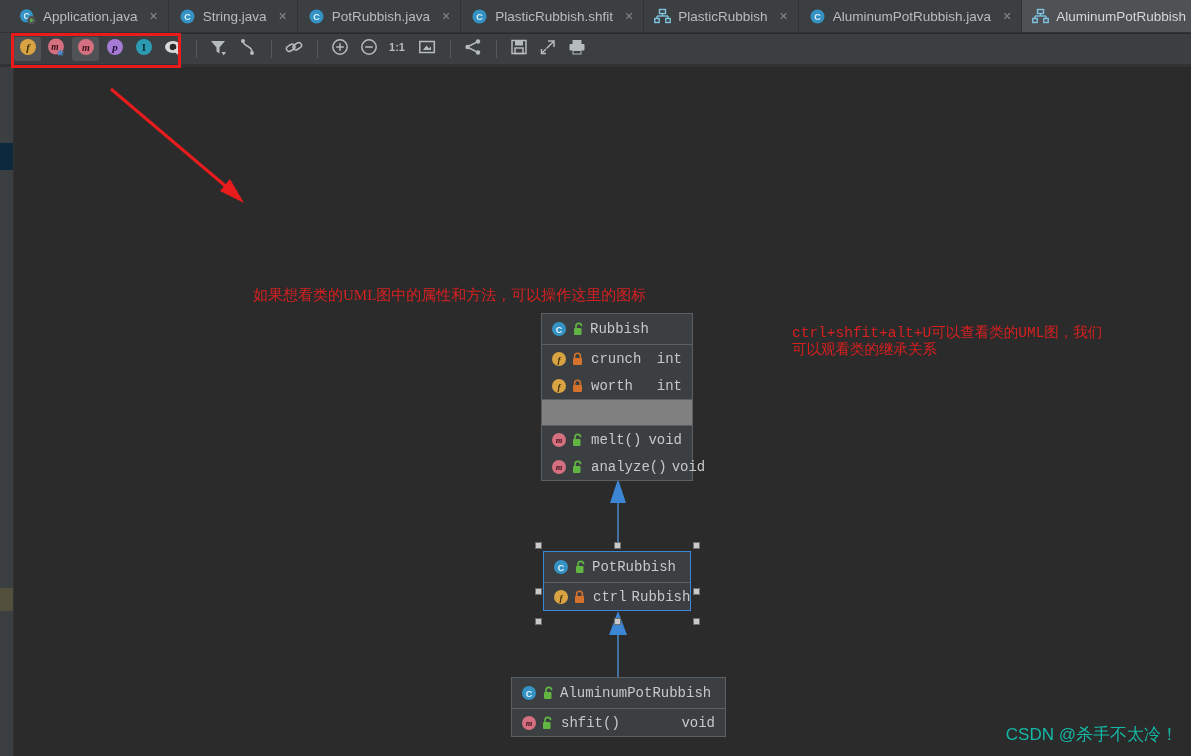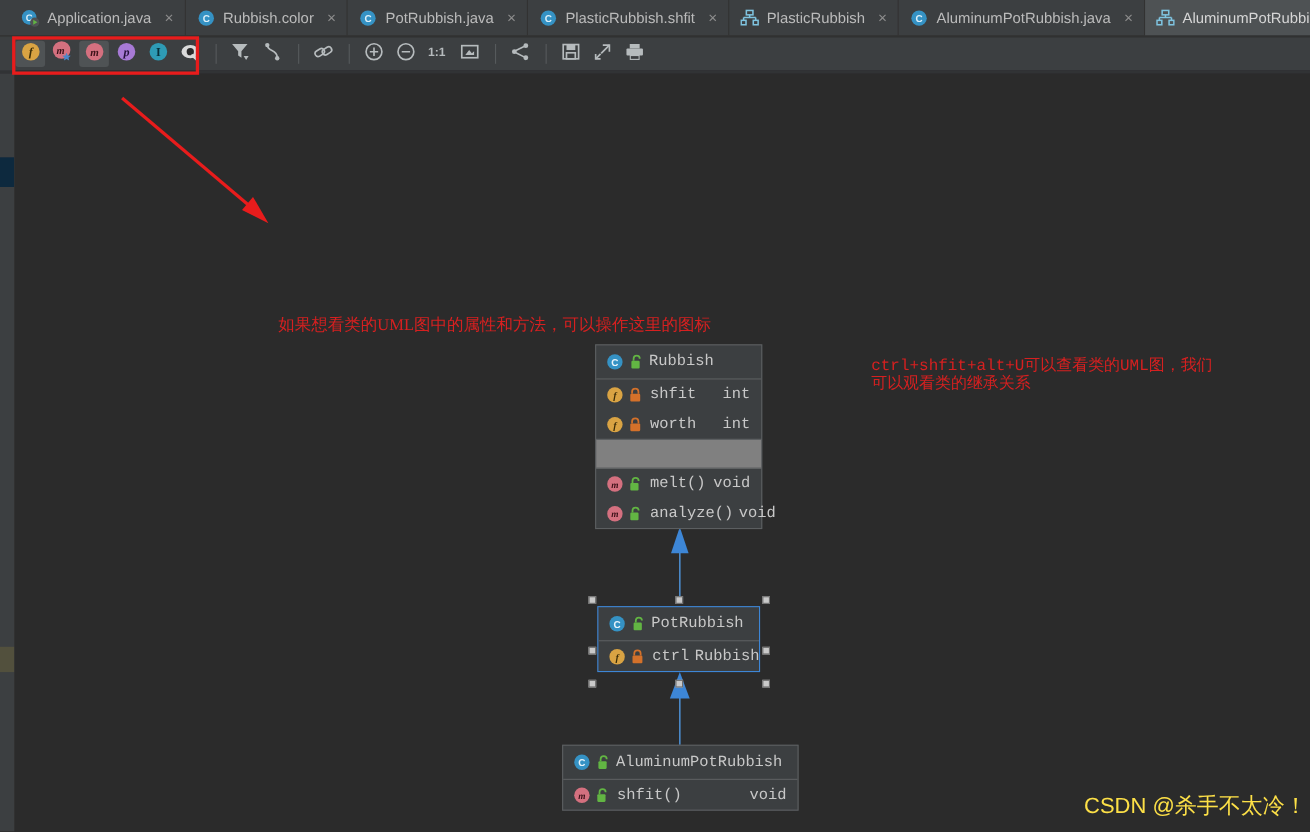--- a/index.html
+++ b/index.html
@@ -155,23 +155,23 @@
   .mini-lock { width: 11px; height: 14px; flex: 0 0 11px; display: block; }
   .handle {
     position: absolute;
     width: 7px; height: 7px;
     background: #c9c9c9;
     border: 1px solid #6e6e6e;
   }
 
   .watermark {
     position: absolute;
-    right: 3px; bottom: 10px;
-    color: #fde047;
-    font-size: 20px;
+    right: 13px; bottom: 10px;
+    color: #14b8a6;
+    font-size: 17px;
     font-family: "Liberation Sans", "DejaVu Sans", sans-serif;
   }
 </style>
 </head>
 <body>
 
 <div id="app">
 
   <div class="gutter">
     <div class="gutter-mark-blue"></div>
@@ -190,21 +190,21 @@
           <polygon points="11.2,9.9 15,12.2 11.2,14.5" fill="#62b543"></polygon>
         </svg>
         <span>Application.java</span>
         <span class="tab-close">×</span>
       </div>
       <div class="tab">
         <svg class="tab-icon" viewBox="0 0 17 17">
           <circle cx="8.5" cy="8.5" r="7" fill="#3592c4"></circle>
           <text x="8.5" y="12" font-size="9" text-anchor="middle" fill="#ddf0fa" font-family="Liberation Sans, sans-serif" font-weight="bold">C</text>
         </svg>
-        <span>Rubbish.color</span>
+        <span>String.java</span>
         <span class="tab-close">×</span>
       </div>
       <div class="tab">
         <svg class="tab-icon" viewBox="0 0 17 17">
           <circle cx="8.5" cy="8.5" r="7" fill="#3592c4"></circle>
           <text x="8.5" y="12" font-size="9" text-anchor="middle" fill="#ddf0fa" font-family="Liberation Sans, sans-serif" font-weight="bold">C</text>
         </svg>
         <span>PotRubbish.java</span>
         <span class="tab-close">×</span>
       </div>
@@ -404,21 +404,21 @@
       <div>
         <div class="uml-row">
           <svg class="mini" viewBox="0 0 16 16">
             <circle cx="8" cy="8" r="7" fill="#d9a343"></circle>
             <text x="8" y="11.6" font-size="9" text-anchor="middle" fill="#3b2d08" font-family="Liberation Serif, serif" font-style="italic" font-weight="bold">f</text>
           </svg>
           <svg class="mini-lock" viewBox="0 0 11 14">
             <path d="M2.6 6 V4.2 A2.9 2.9 0 0 1 8.4 4.2 V6" fill="none" stroke="#d4712a" stroke-width="1.6"></path>
             <rect x="1" y="6" width="9" height="7" rx="1" fill="#d4712a"></rect>
           </svg>
-          <span class="rname">shfit</span>
+          <span class="rname">crunch</span>
           <span class="rtype">int</span>
         </div>
         <div class="uml-row">
           <svg class="mini" viewBox="0 0 16 16">
             <circle cx="8" cy="8" r="7" fill="#d9a343"></circle>
             <text x="8" y="11.6" font-size="9" text-anchor="middle" fill="#3b2d08" font-family="Liberation Serif, serif" font-style="italic" font-weight="bold">f</text>
           </svg>
           <svg class="mini-lock" viewBox="0 0 11 14">
             <path d="M2.6 6 V4.2 A2.9 2.9 0 0 1 8.4 4.2 V6" fill="none" stroke="#d4712a" stroke-width="1.6"></path>
             <rect x="1" y="6" width="9" height="7" rx="1" fill="#d4712a"></rect>

